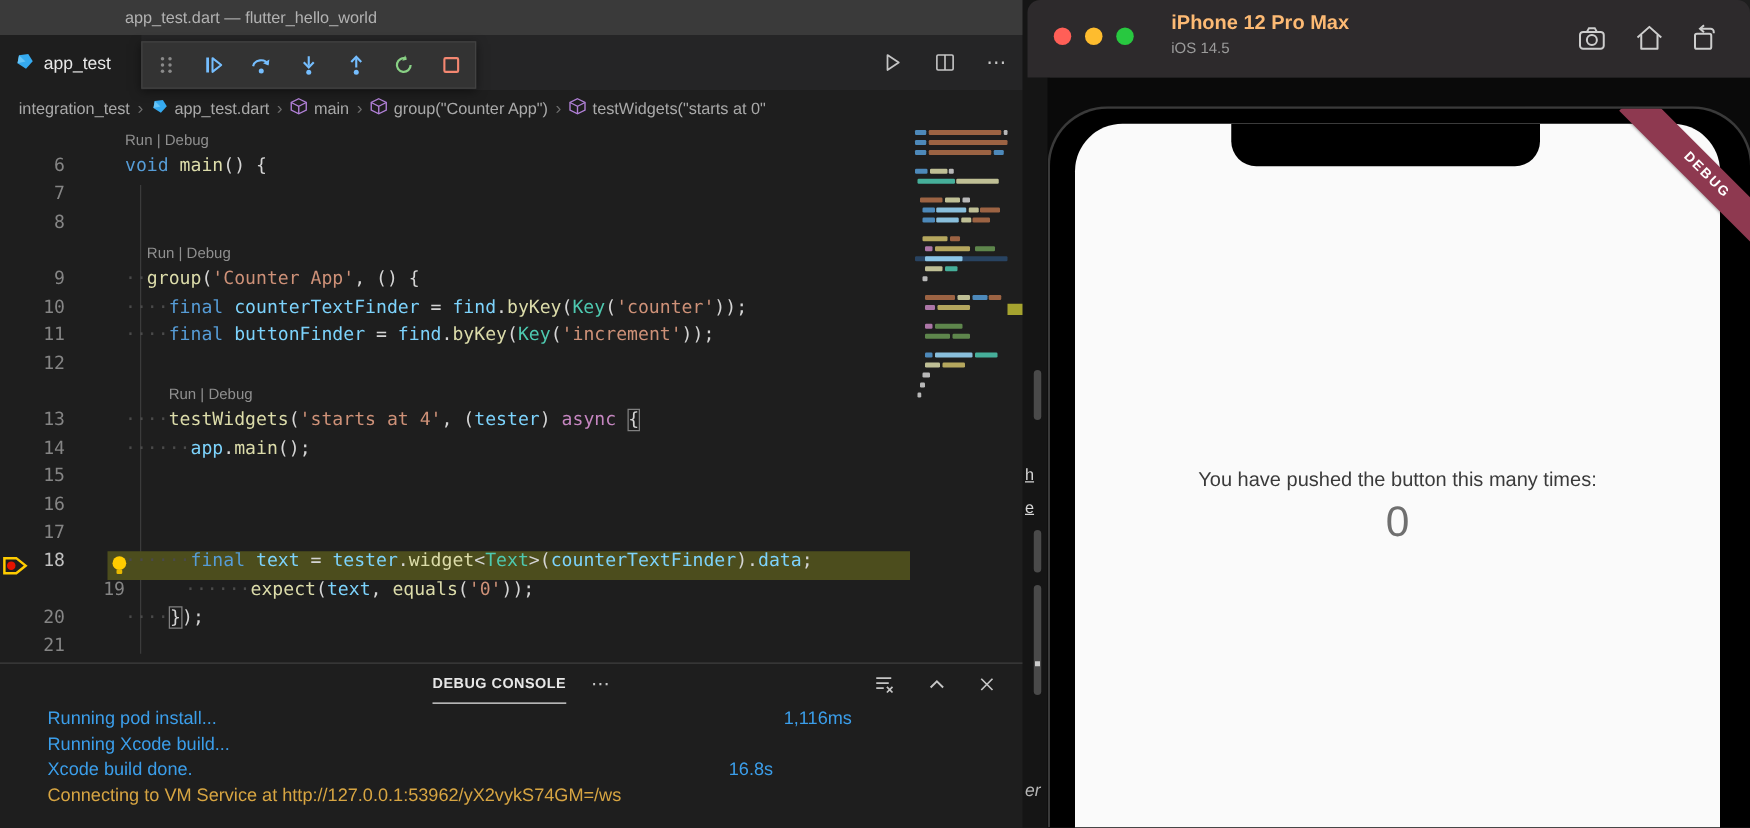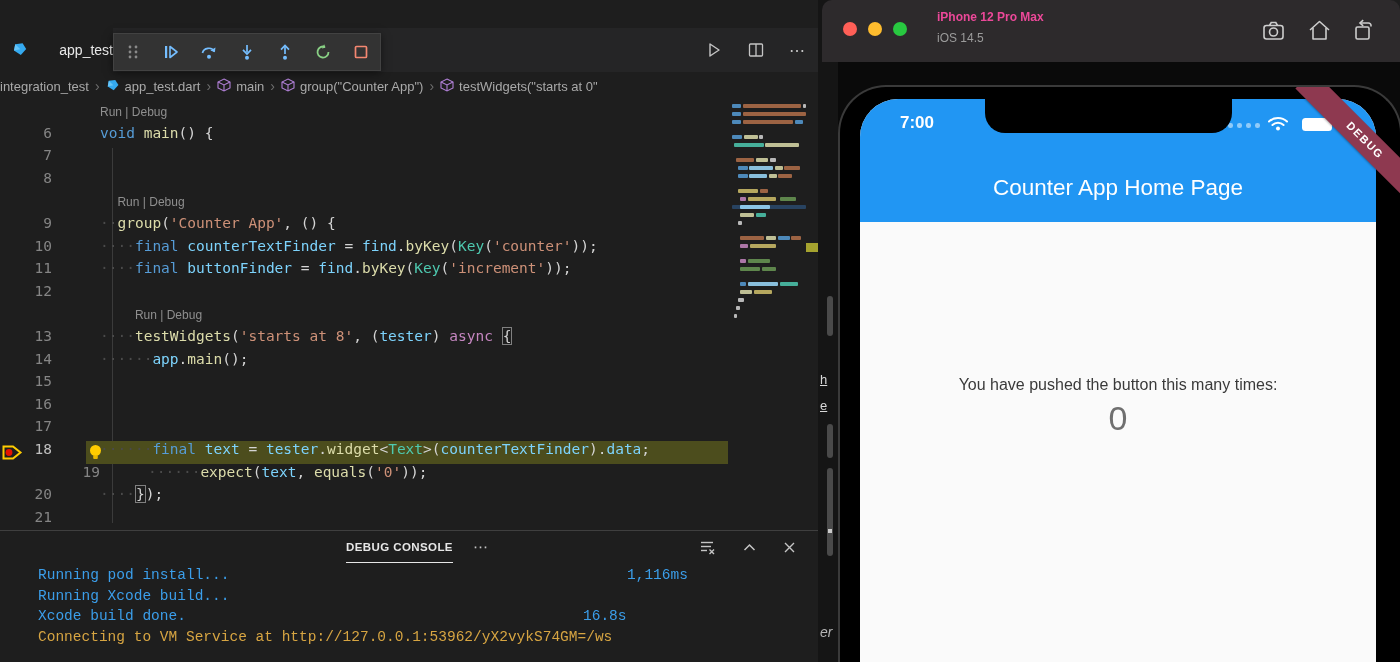--- a/index.html
+++ b/index.html
@@ -6,32 +6,32 @@
   html,body { width:1400px; height:662px; overflow:hidden; background:#1e1e1e;
               font-family:"Liberation Sans", sans-serif; }
 
   
   #vscode { position:absolute; left:0; top:0; width:820px; height:662px; background:#1e1e1e; }
   #titlebar { position:absolute; left:0; top:0; width:820px; height:28px; background:#3a3a3a;
               color:#b2b2b2; font-size:13px; line-height:28px; padding-left:100px; }
   #tabbar { position:absolute; left:0; top:28px; width:820px; height:44px; background:#252526; }
   #tab-active { position:absolute; left:0; top:0; width:113px; height:44px; background:#1e1e1e;
                 display:flex; align-items:center; padding-left:12px; gap:7px;
-                color:#e9e9e9; font-size:14px; overflow:hidden;justify-content:space-between; }
+                color:#e9e9e9; font-size:14px; overflow:hidden; }
   #tab-actions { position:absolute; right:14px; top:0; height:44px; display:flex; gap:24px; align-items:center; color:#c5c5c5; }
   #tab-actions .ticon { width:18px; height:18px; cursor:pointer; }
   #more-dots { font-size:16px; letter-spacing:1px; color:#c5c5c5; }
 
   #debug-toolbar { position:absolute; left:113px; top:5px; width:268px; height:38px; background:#333333;
                    border:1px solid #424242; box-shadow:0 2px 8px rgba(0,0,0,.5);
                    display:flex; align-items:center; justify-content:space-between; padding:0 10px; z-index:5; }
   #debug-toolbar .dicon { width:18px; height:18px; }
 
   #breadcrumb { position:absolute; left:0; top:72px; width:820px; height:28px; background:#1e1e1e;
-                display:flex; align-items:center; padding-left:0; gap:6px;
+                display:flex; align-items:center; padding-left:15px; gap:6px;
                 color:#a9a9a9; font-size:13px; white-space:nowrap; overflow:hidden; }
   #breadcrumb .sep { color:#6e6e6e; font-size:14px; }
   #breadcrumb .bc-item { display:flex; align-items:center; gap:5px; cursor:pointer; }
 
   
   #editor { position:absolute; left:0; top:100px; width:820px; height:430px; overflow:hidden;
             font-family:"DejaVu Sans Mono", monospace; font-size:14.5px; }
   .row { position:absolute; left:0; right:0; height:23px; }
   .linenum { position:absolute; left:0; width:52px; text-align:right; color:#858585; }
   .codeline { position:absolute; left:100px; white-space:pre; color:#d4d4d4; }
@@ -50,38 +50,38 @@
   #panel { position:absolute; left:0; top:530px; width:820px; height:132px; background:#1e1e1e; border-top:1px solid #3f3f3f; }
   #panel-header { position:absolute; left:0; top:0; width:820px; height:32px; display:flex; align-items:center;justify-content:center; }
   #panel-title { margin-left:15px; height:32px; display:flex; align-items:center; color:#e7e7e7;
                  font-size:11.5px; font-weight:bold; letter-spacing:.4px; border-bottom:1px solid #e7e7e7; cursor:pointer; }
   #panel-more { margin-left:20px; color:#c5c5c5; font-size:15px; letter-spacing:1px; cursor:pointer; }
   #filter-input { position:absolute; left:300px; top:4px; width:376px; height:25px; background:#3c3c3c;
                   border:1px solid #323232; color:#cccccc; font-size:13px; padding:0 9px; outline:none; }
   #filter-input::placeholder { color:#8f8f8f; }
   .picon { position:absolute; top:8px; width:17px; height:17px; cursor:pointer; }
   #console { position:absolute; left:0; top:32px; width:820px; height:100px;
-             font-family:Liberation Mono, monospace; font-size:14.5px; }
+             font-family:Liberation Sans, sans-serif; font-size:14.5px; }
   .cline { position:absolute; left:38px; white-space:pre; }
   .ctiming { position:absolute; white-space:pre; }
   .c-blue { color:#3b9eea; } .c-gold { color:#d7a542; }
 
   
   #behind { position:absolute; left:818px; top:0; width:22px; height:662px; background:#151515; }
   #behind .frag { position:absolute; left:2px; color:#d8d8d8; font-size:13px; text-decoration:underline; }
   #behind .frag.it { font-style:italic; text-decoration:none; color:#b5b5b5; font-size:14px; }
   #behind .sbar { position:absolute; left:9px; width:6px; background:#4a4a4a; border-radius:3px; }
   #behind .sdot { position:absolute; left:10px; width:4px; height:4px; background:#cccccc; }
 
   
   #simulator { position:absolute; left:822px; top:0; width:578px; height:662px; }
   #sim-titlebar { position:absolute; left:0; top:0; width:578px; height:62px; background:#2d2a2c;
                   border-radius:10px 10px 0 0; }
   .tl { position:absolute; top:22px; width:14px; height:14px; border-radius:50%; cursor:pointer; }
-  #sim-title { position:absolute; left:115px; top:10px; color:#ec4899; font-size:12px; font-weight:bold; }
+  #sim-title { position:absolute; left:115px; top:10px; color:#fdba74; font-size:16px; font-weight:bold; }
   #sim-subtitle { position:absolute; left:115px; top:31px; color:#9b9b9b; font-size:12px; }
   .sicon { position:absolute; top:17px; width:27px; height:27px; cursor:pointer; }
   #sim-area { position:absolute; left:16px; top:62px; width:562px; height:600px; background:#0a0a0a; }
   #phone { position:absolute; left:16px; top:85px; width:564px; height:577px; background:#000;
            border:2px solid #3a3a3a; border-bottom:none; border-radius:48px 48px 0 0; overflow:hidden; }
   #screen { position:absolute; left:20px; top:12px; width:516px; height:563px; background:#fafafa;
             border-radius:38px 38px 0 0; overflow:hidden; }
   #app-header { position:absolute; left:0; top:0; width:516px; height:123px; }
   #notch { position:absolute; left:125px; top:0; width:247px; height:34px; background:#000;
            border-radius:0 0 20px 20px; }
@@ -96,20 +96,23 @@
                   color:#fff; font-size:11px; font-weight:bold; letter-spacing:1.5px; z-index:6;
                   box-shadow:0 1px 2px rgba(0,0,0,.3); }
   #body-text { position:absolute; left:0; top:277px; width:516px; text-align:center; color:#3a3a3a; font-size:16px; }
   #counter-value { position:absolute; left:0; top:300px; width:516px; text-align:center; color:#6f6f6f; font-size:34px; }
 </style>
 </head>
 <body>
 
 <div id="vscode">
 
+  <div id="titlebar">
+    <span>app_test.dart — flutter_hello_world</span>
+  </div>
 
   <div id="tabbar">
     <div id="tab-active">
       <span>
         <svg width="16" height="16" viewBox="0 0 16 16">
             <path d="M3.2 3.2 L10.6 2.2 L14.2 8 L8.8 14 L2 9.6 Z" fill="#35aaf0"></path>
             <path d="M3.2 3.2 L8.4 8.2 L2 9.6 Z" fill="#66c4f7"></path>
           </svg>
       </span>
       <span>app_test</span>
@@ -255,21 +258,21 @@
         </div>
         <div class="row" style="top: 182.8px;">
           <span class="linenum">12</span>
           <span class="codeline"></span>
         </div>
         <div class="row" style="top: 205.4px;">
           <span class="lens" style="left: 134.92px;">Run | Debug</span>
         </div>
         <div class="row" style="top: 228px;">
           <span class="linenum">13</span>
-          <span class="codeline"><span class="tk-ws">····</span><span class="tk-fn">testWidgets</span><span class="tk-p">(</span><span class="tk-str">'starts at 8'</span><span class="tk-p">, (</span><span class="tk-var">tester</span><span class="tk-p">) </span><span class="tk-ctl">async</span><span class="tk-p"> </span><span class="tk-bm">{</span></span>
+          <span class="codeline"><span class="tk-ws">····</span><span class="tk-fn">testWidgets</span><span class="tk-p">(</span><span class="tk-str">'starts at 4'</span><span class="tk-p">, (</span><span class="tk-var">tester</span><span class="tk-p">) </span><span class="tk-ctl">async</span><span class="tk-p"> </span><span class="tk-bm">{</span></span>
         </div>
         <div class="row" style="top: 250.6px;">
           <span class="linenum">14</span>
           <span class="codeline"><span class="tk-ws">······</span><span class="tk-var">app</span><span class="tk-p">.</span><span class="tk-fn">main</span><span class="tk-p">();</span></span>
         </div>
         <div class="row" style="top: 273.2px;">
           <span class="linenum">15</span>
         </div>
         <div class="row" style="top: 295.8px;">
           <span class="linenum">16</span>
@@ -405,39 +408,20 @@
       <div class="frag" style="top: 398px;">e</div>
       <div class="frag it" style="top: 624px;">er</div>
     </div>
 </div>
 
 <div id="simulator">
   <div id="sim-area"></div>
 
   <div id="phone">
     <div id="screen">
-      <div id="app-header" style="background: rgb(33, 150, 243);">
-        <span id="status-time">7:00</span>
-        <span class="sig-dot" style="left:368px"></span>
-        <span class="sig-dot" style="left:377px"></span>
-        <span class="sig-dot" style="left:386px"></span>
-        <span class="sig-dot" style="left:395px"></span>
-        <span style="position:absolute;left:407px;top:17px">
-          <svg width="22" height="16" viewBox="0 0 22 16">
-              <g fill="none" stroke="#fff" stroke-width="2" stroke-linecap="round">
-                <path d="M2 5.5 C7 0.8 15 0.8 20 5.5"></path>
-                <path d="M5.4 9 C8.6 6 13.4 6 16.6 9"></path>
-              </g>
-              <circle cx="11" cy="12.6" r="2" fill="#fff"></circle>
-            </svg>
-        </span>
-        <span id="battery"></span>
-        <span id="battery-tip"></span>
-        <div id="app-bar-title">Counter App Home Page</div>
-      </div>
       <div id="notch"></div>
       <div id="body-text">You have pushed the button this many times:</div>
       <div id="counter-value">0</div>
     </div>
     <div id="debug-banner" style="background: rgb(142, 57, 80);">DEBUG</div>
   </div>
 
   <div id="sim-titlebar">
     <span class="tl" style="left:21px;background:#ff5f57"></span>
     <span class="tl" style="left:46px;background:#febc2e"></span>

